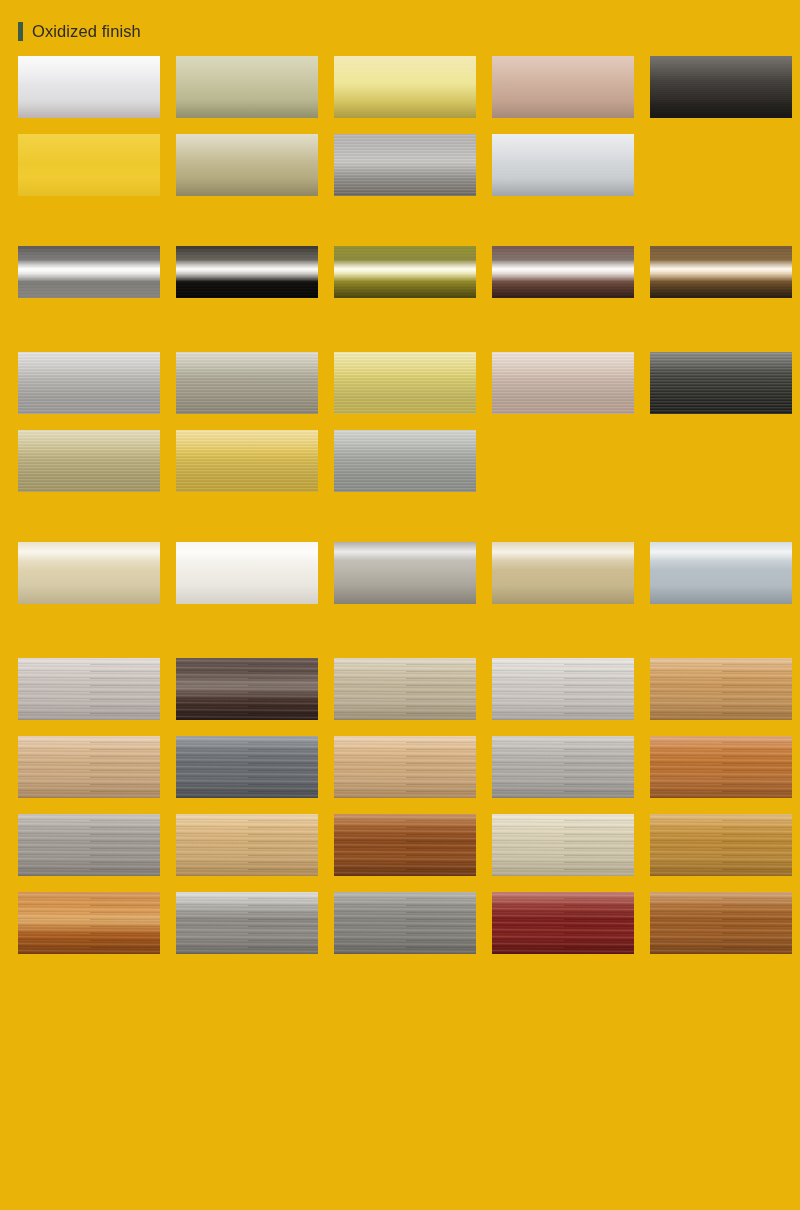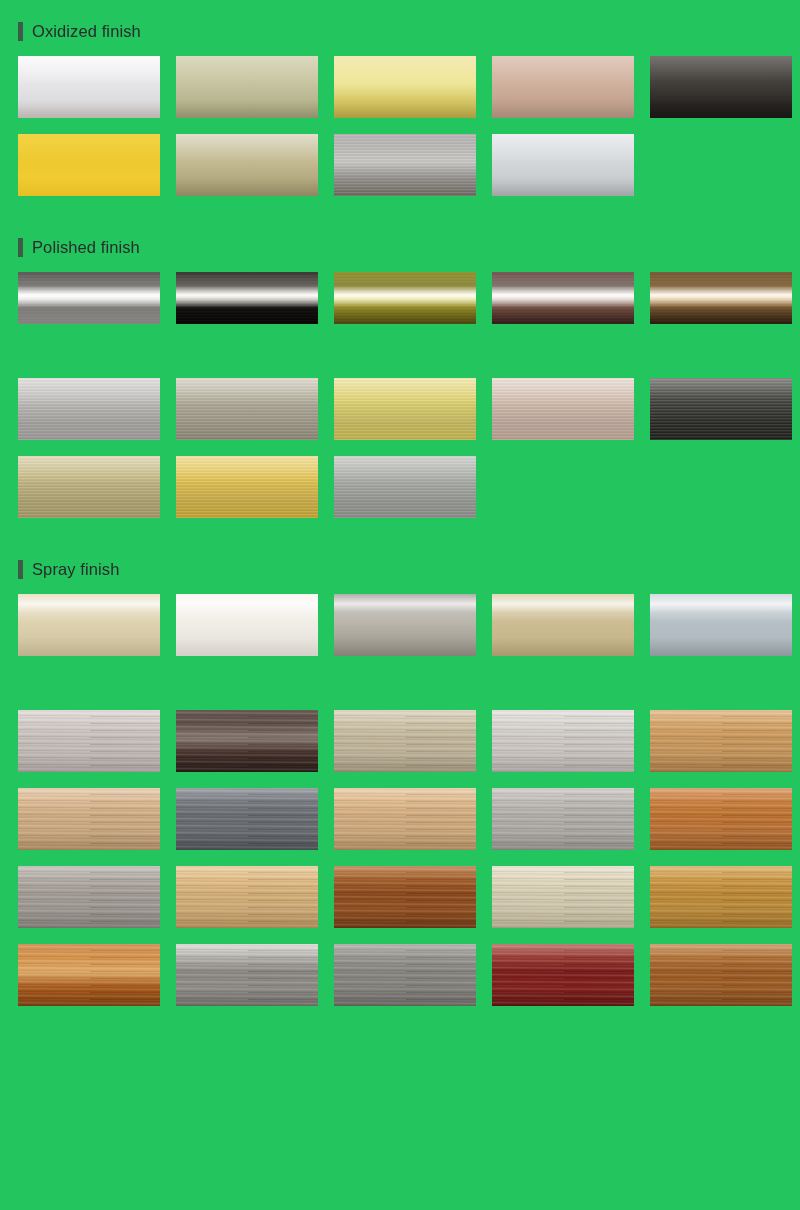--- a/index.html
+++ b/index.html
@@ -9,21 +9,21 @@
     width: 800px;
     height: 1210px;
     background: #ffffff;
     font-family: "Liberation Sans", sans-serif;
   }
 
   #page {
     position: relative;
     width: 800px;
     height: 1210px;
-    background: #22c55e;
+    background: #eab308;
     overflow: hidden;
     text-align: center;
   }
 
   .section { position: relative; }
 
   .section-header {
     display: flex;
     align-items: center;
     padding-left: 18px;
@@ -217,24 +217,20 @@
           </div>
           <div class="swatch tex-oxidized" title="oxidized-silver-mist" style="background: linear-gradient(rgb(228, 231, 233) 0%, rgb(211, 214, 217) 45%, rgb(213, 216, 218) 70%, rgb(188, 192, 195) 100%);">
             <span class="grain"></span>
             <span class="sheen"></span>
             <span class="band"></span>
           </div>
         </div>
       </div>
     </div>
     <div class="section" style="padding-top: 0px; padding-bottom: 42px;">
-      <div class="section-header">
-        <span class="accent-bar" style="background: rgb(61, 92, 72);"></span>
-        <span class="section-title">Polished finish</span>
-      </div>
       <div class="swatch-grid" style="margin-top: 12px;">
         <div class="swatch-row">
           <div class="swatch tex-polished short" title="polished-chrome" style="background: linear-gradient(rgb(81, 78, 74) 0%, rgb(242, 241, 239) 45%, rgb(156, 154, 150) 70%, rgb(207, 204, 196) 100%);">
             <span class="grain"></span>
             <span class="sheen"></span>
             <span class="band"></span>
           </div>
           <div class="swatch tex-polished short" title="polished-piano-black" style="background: linear-gradient(rgb(43, 39, 35) 0%, rgb(217, 211, 196) 45%, rgb(20, 18, 16) 70%, rgb(10, 9, 8) 100%);">
             <span class="grain"></span>
             <span class="sheen"></span>
@@ -300,24 +296,20 @@
           </div>
           <div class="swatch tex-brushed" title="brushed-nickel" style="background: linear-gradient(rgb(188, 191, 185) 0%, rgb(164, 167, 161) 45%, rgb(167, 170, 164) 70%, rgb(141, 144, 138) 100%);">
             <span class="grain"></span>
             <span class="sheen"></span>
             <span class="band"></span>
           </div>
         </div>
       </div>
     </div>
     <div class="section" style="padding-top: 0px; padding-bottom: 42px;">
-      <div class="section-header">
-        <span class="accent-bar" style="background: rgb(61, 92, 72);"></span>
-        <span class="section-title">Spray finish</span>
-      </div>
       <div class="swatch-grid" style="margin-top: 12px;">
         <div class="swatch-row">
           <div class="swatch tex-spray" title="spray-cream-beige" style="background: linear-gradient(rgb(230, 220, 190) 0%, rgb(222, 210, 174) 45%, rgb(221, 209, 173) 70%, rgb(205, 192, 153) 100%);">
             <span class="grain"></span>
             <span class="sheen"></span>
             <span class="band"></span>
           </div>
           <div class="swatch tex-spray" title="spray-ivory-white" style="background: linear-gradient(rgb(248, 246, 241) 0%, rgb(241, 238, 231) 45%, rgb(242, 239, 232) 70%, rgb(230, 226, 217) 100%);">
             <span class="grain"></span>
             <span class="sheen"></span>

